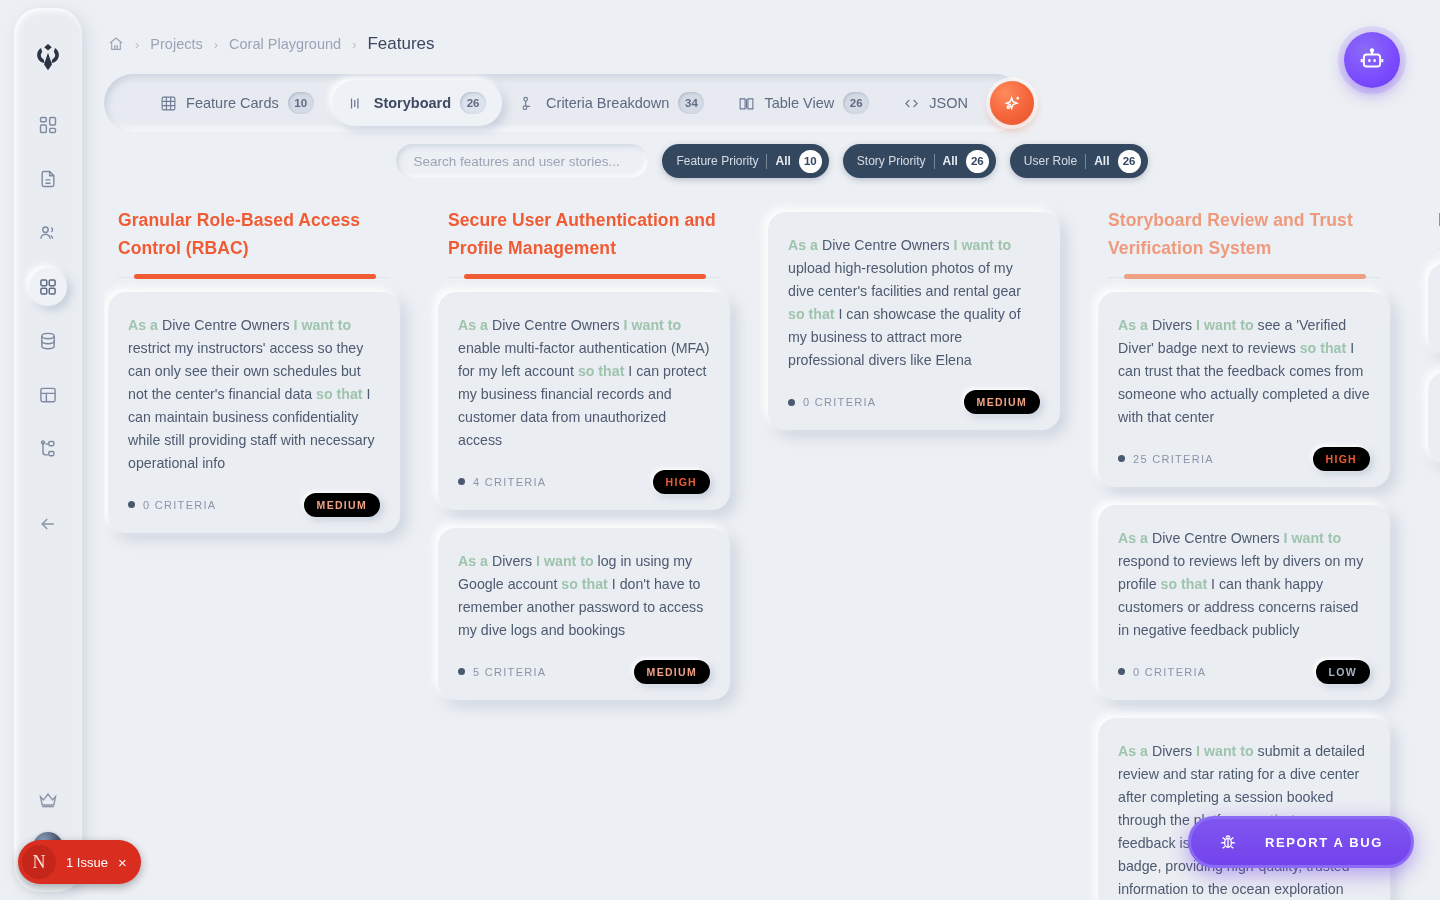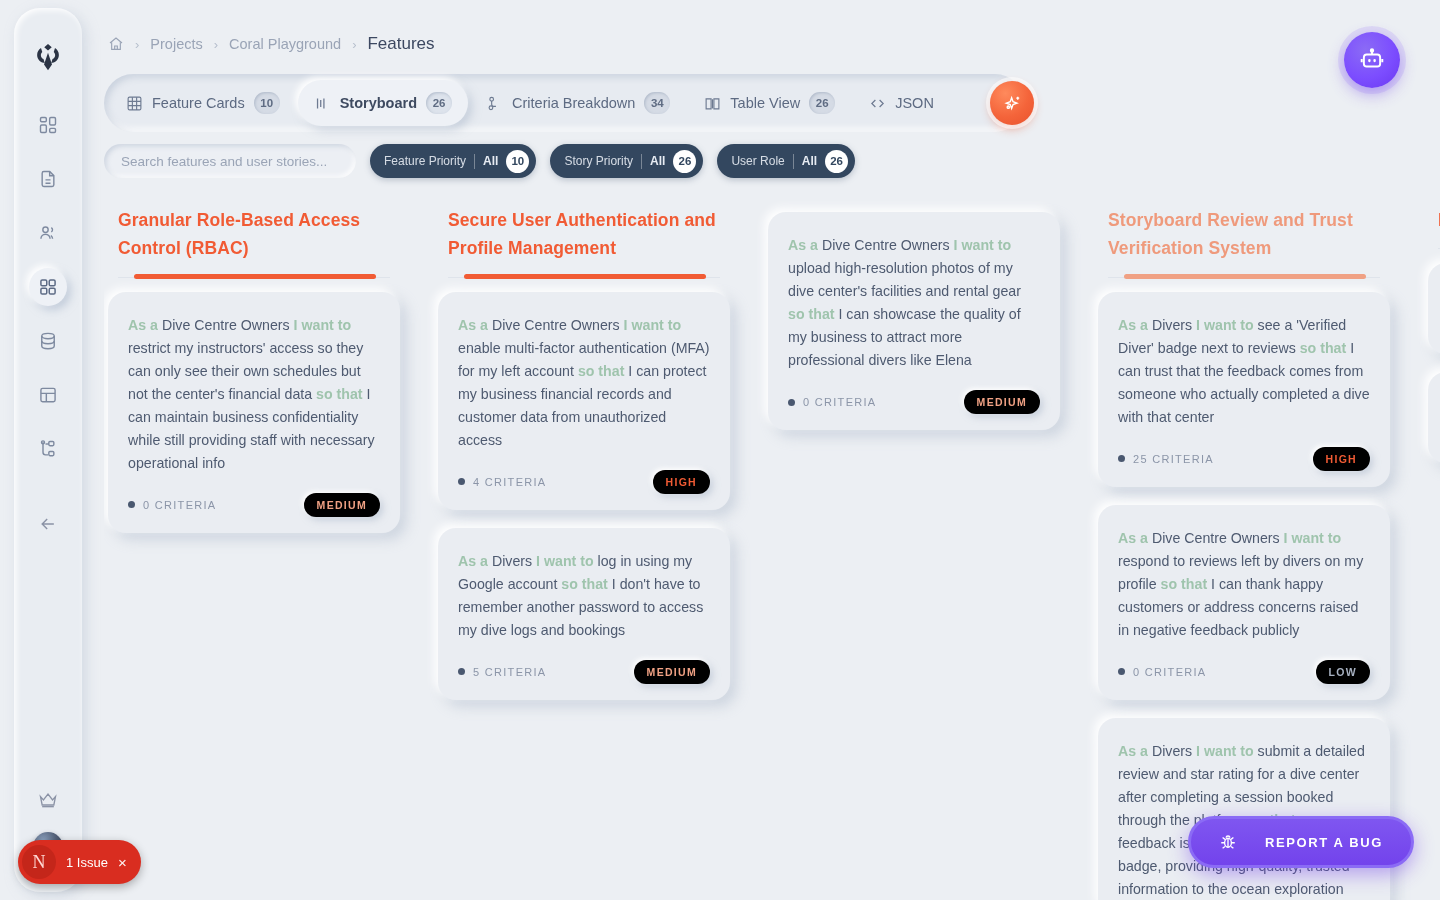--- a/index.html
+++ b/index.html
@@ -86,21 +86,21 @@
     color: #fff; cursor: pointer;
   }
   .robot-fab svg { width: 26px; height: 26px; }
 
   
   .tabbar {
     position: relative;
     margin: 20px 0 0 8px; width: 920px; height: 58px;
     background: #e7ebf1; border-radius: 29px;
     box-shadow: inset 3px 3px 7px rgba(163,177,198,.45), inset -3px -3px 7px #ffffff;
-    display: flex; align-items: center; padding: 0 6px; gap: 2px;
+    display: flex; align-items: center; padding: 0 6px; gap: 2px; justify-content: center;
   }
   .tab {
     display: flex; align-items: center; gap: 9px;
     height: 46px; padding: 0 16px; border-radius: 23px;
     font-size: 14.5px; color: #5d6a82; cursor: pointer; white-space: nowrap;
   }
   .tab svg { width: 17px; height: 17px; color: #6d7a91; }
   .tab.active {
     background: #eef1f6; color: #3e4a60; font-weight: bold;
     box-shadow: -3px -3px 7px #ffffff, 4px 4px 10px rgba(163,177,198,.5);
@@ -116,21 +116,21 @@
     position: absolute; right: -10px; top: 7px;
     width: 44px; height: 44px; border-radius: 50%;
     background: radial-gradient(circle at 35% 28%, #ff8a5c 0%, #f4643a 55%, #e8522c 100%);
     box-shadow: 0 0 0 4px rgba(255,255,255,.55), 0 4px 10px rgba(230,90,50,.45);
     display: flex; align-items: center; justify-content: center;
     color: #fff; cursor: pointer;
   }
   .ai-fab svg { width: 21px; height: 21px; }
 
   
-  .filters { display: flex; align-items: center; gap: 14px; margin: 12px 0 0 8px; }
+  .filters { display: flex; align-items: center; gap: 14px; margin: 12px 0 0 8px; justify-content: center; }
   .search {
     width: 252px; height: 34px; border-radius: 17px;
     background: #eceff4; border: none; outline: none;
     padding: 0 17px; font-size: 13.5px; color: #4b5568;
     font-family: "Liberation Sans", sans-serif;
     box-shadow: inset 2px 2px 5px rgba(163,177,198,.45), inset -2px -2px 5px #ffffff;
   }
   .search::placeholder { color: #9aa4b6; }
   .chip {
     display: flex; align-items: center; gap: 8px;

